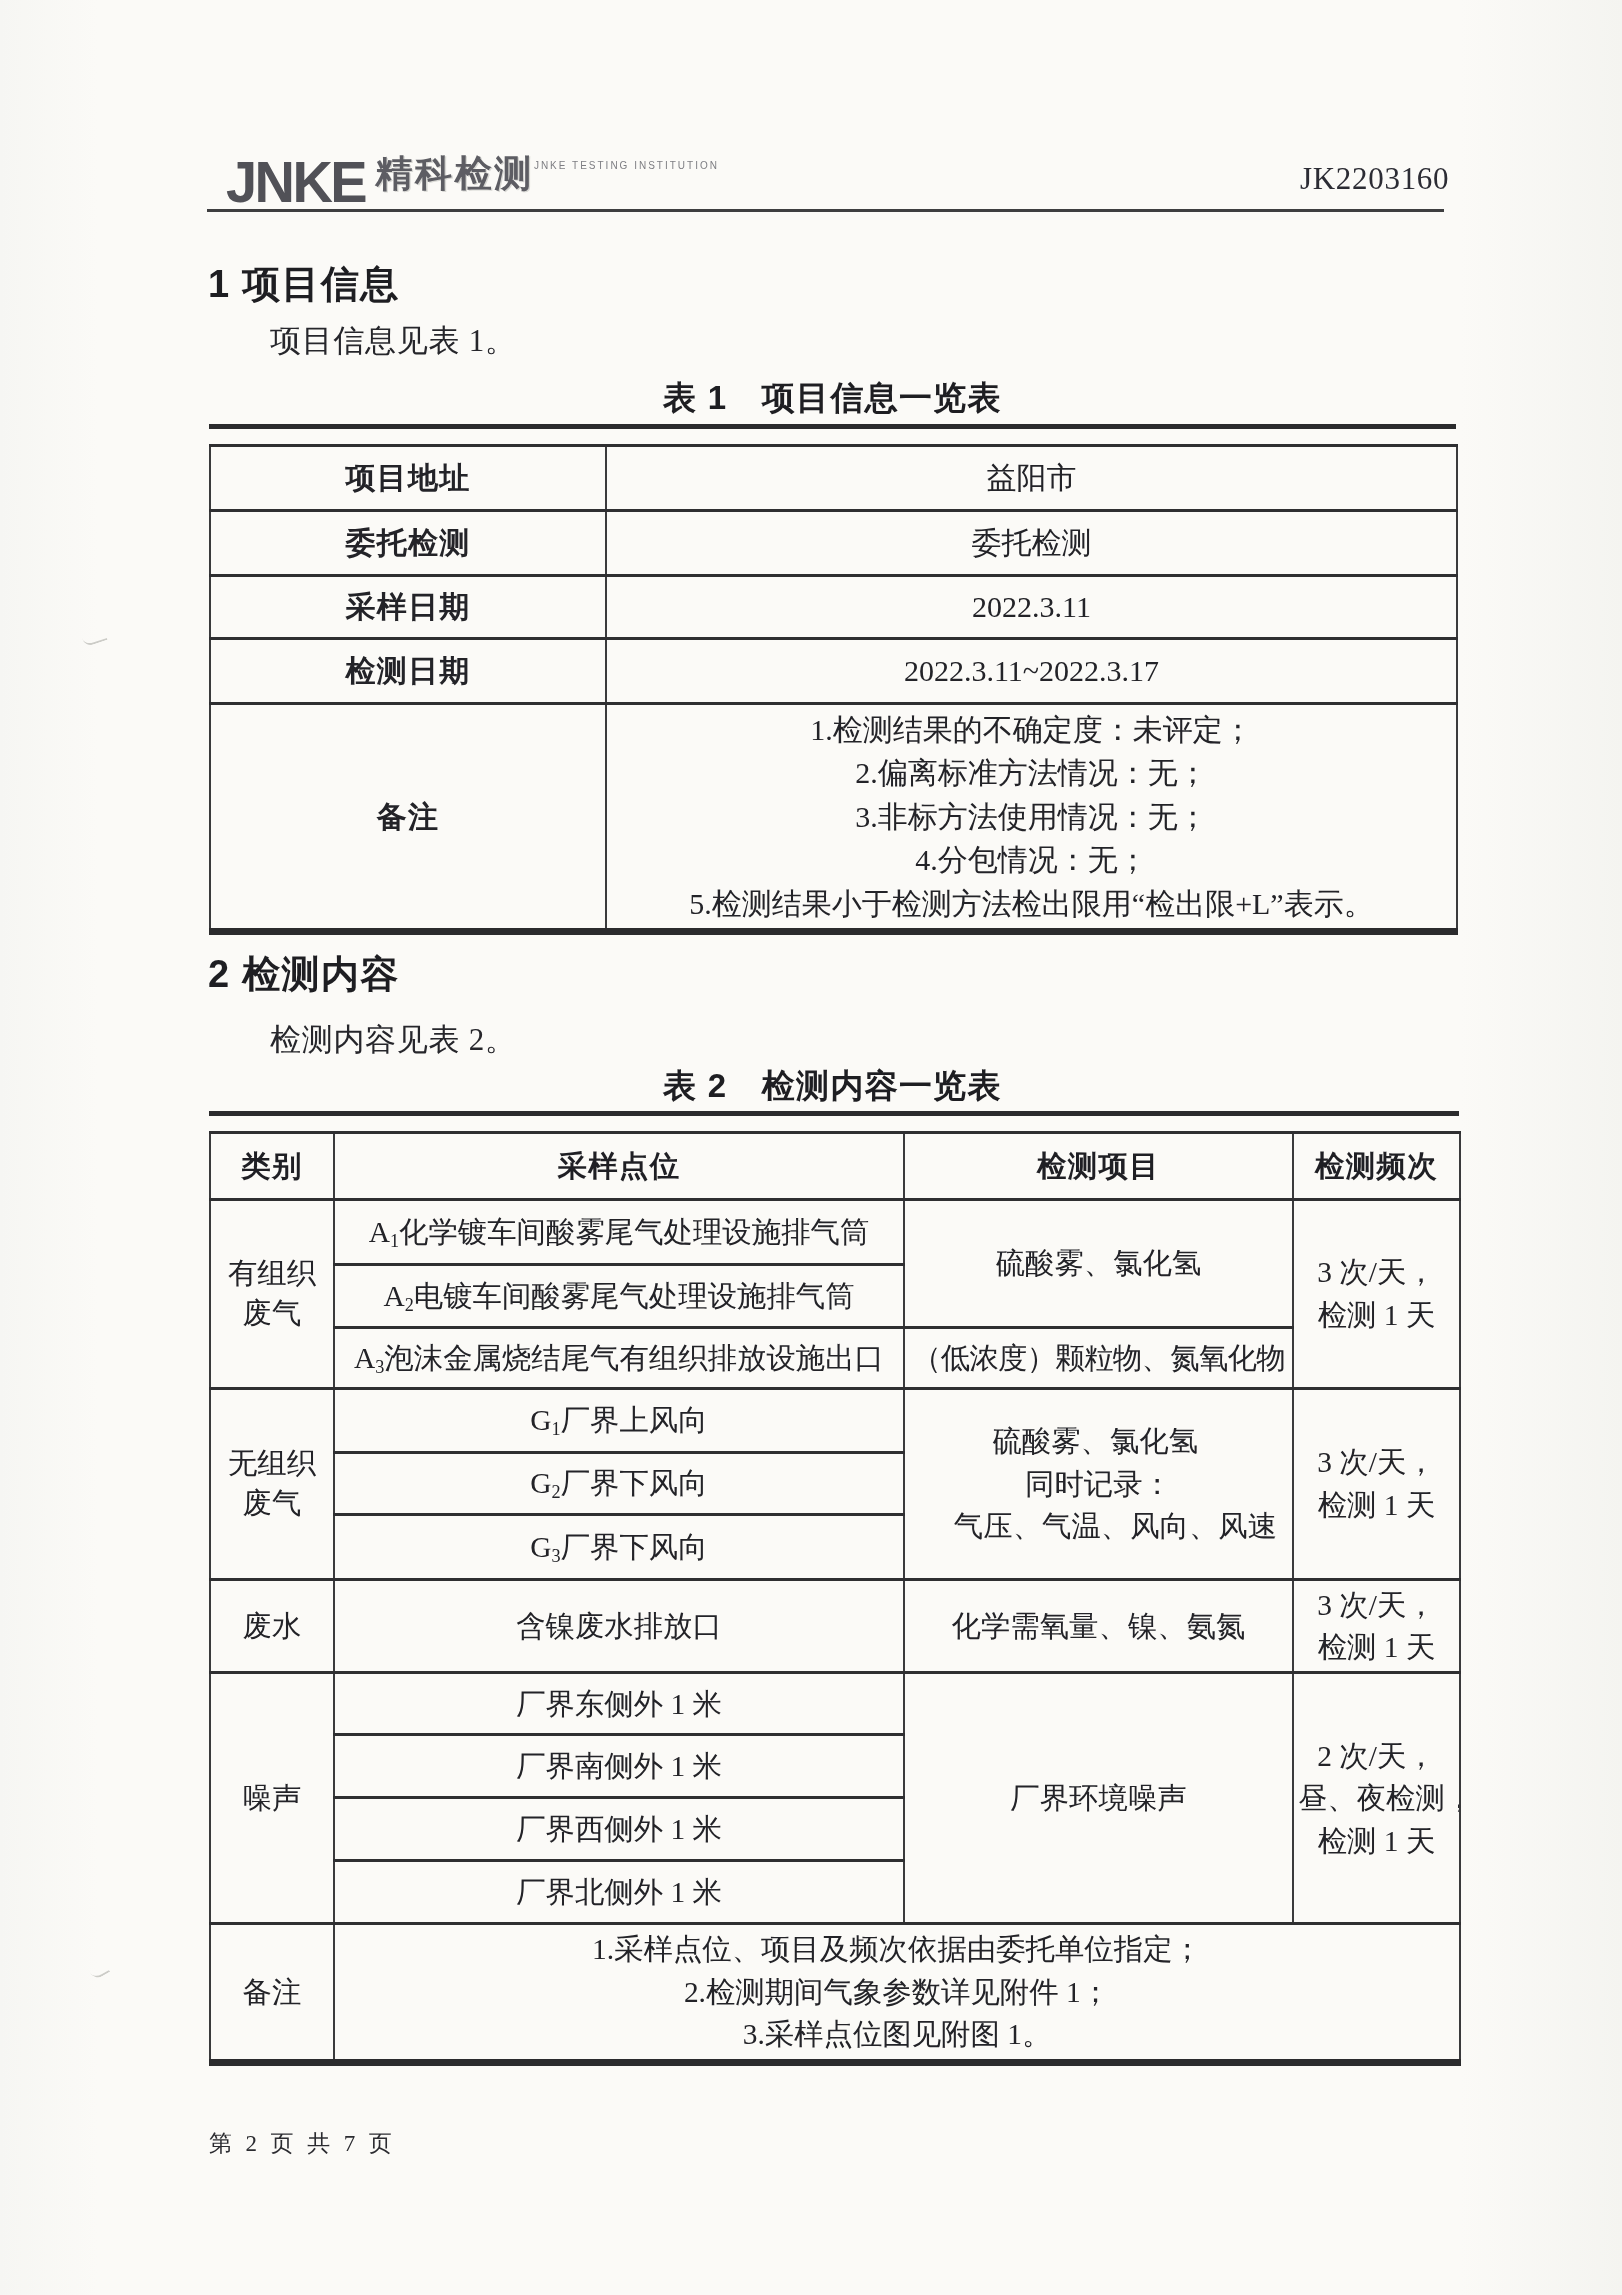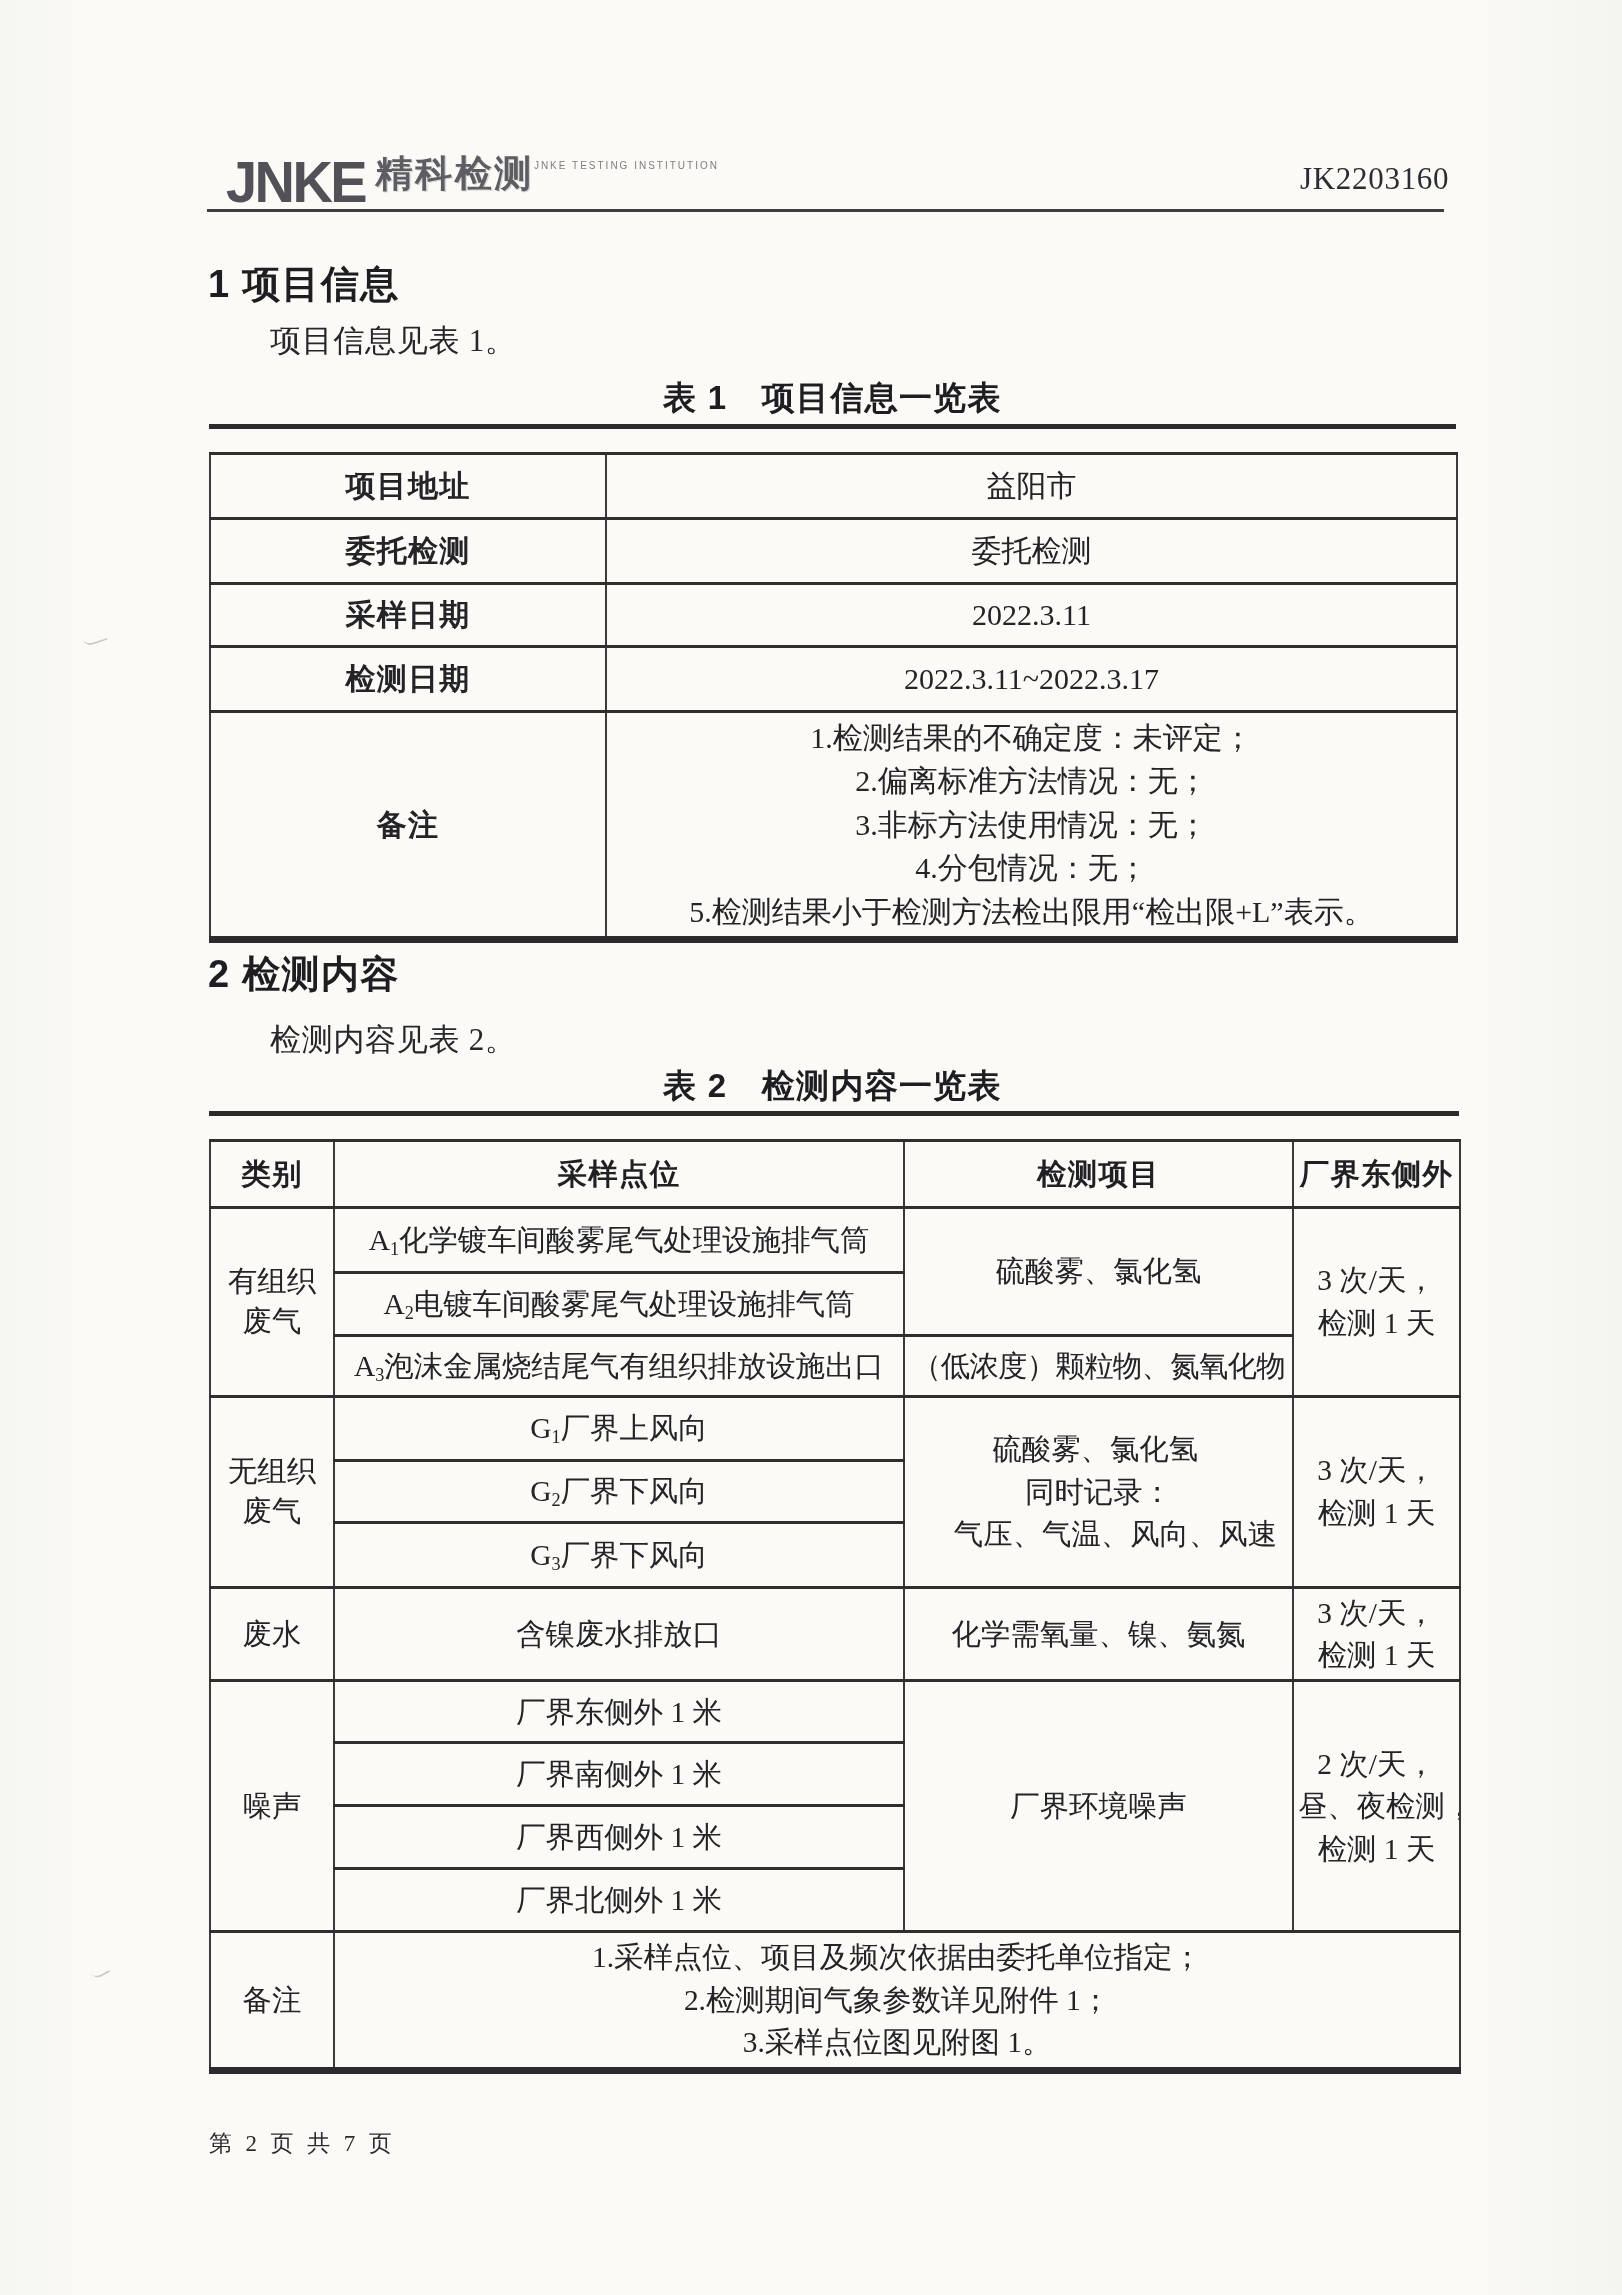--- a/index.html
+++ b/index.html
@@ -42,21 +42,21 @@
     font-weight:bold; font-size:38px; color:#1e1e22; letter-spacing:1.3px;
   }
   .intro { position:absolute; left:270px; font-size:31px; color:#26262b; letter-spacing:0.7px; }
   .tbl-caption {
     position:absolute; left:209px; width:1247px; text-align:center;
     font-family:"Liberation Sans", sans-serif;
     font-weight:bold; font-size:33px; color:#1e1e22; letter-spacing:1.3px;
   }
 
   
-  .tbl-wrap { position:absolute; left:209px; border-top:5.2px solid #2b2b2d; padding-top:23px; }
+  .tbl-wrap { position:absolute; left:209px; border-top:5.2px solid #2b2b2d; padding-top:15px; }
   table.tbl {
     border-collapse:collapse; table-layout:fixed; width:100%;
     border-top:2.6px solid #2b2b2d; border-bottom:7.2px solid #2b2b2d;
   }
   .tbl td, .tbl th {
     border-left:2px solid #3a3a3c; border-right:2px solid #3a3a3c;
     border-top:3.9px solid #2f2f31; border-bottom:3.9px solid #2f2f31;
     vertical-align:middle; text-align:center;
     font-size:30px; line-height:1.45; color:#232328;
     padding:2.6px 3.9px; overflow:hidden;
@@ -161,21 +161,21 @@
         <col style="width:124px">
           <col style="width:570px">
           <col style="width:389px">
           <col style="width:167px">
       </colgroup>
       <tbody>
           <tr style="height:67px">
         <th>类别</th>
         <th>采样点位</th>
         <th>检测项目</th>
-        <th>厂界东侧外</th>
+        <th>检测频次</th>
       </tr>
 
       <tr style="height:65px">
         <td rowspan="3">
           <span class="cat-line">有组织</span>
           <span class="cat-line">废气</span>
         </td>
         <td><span>A</span><sub class="pt-sub">1</sub><span>化学镀车间酸雾尾气处理设施排气筒</span></td>
         <td rowspan="2">硫酸雾、氯化氢</td>
         <td rowspan="3">

